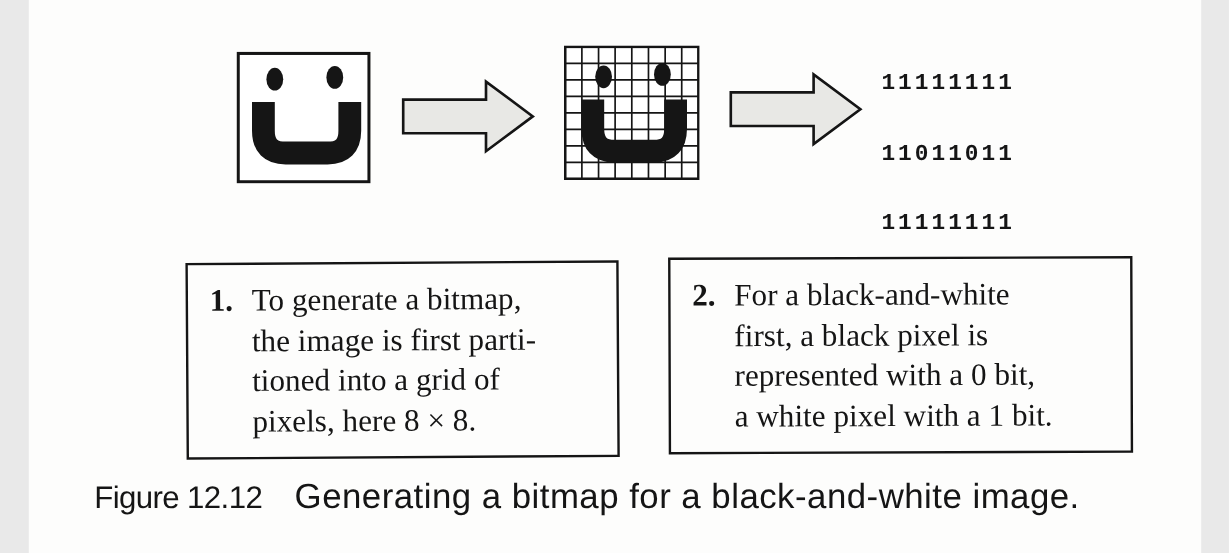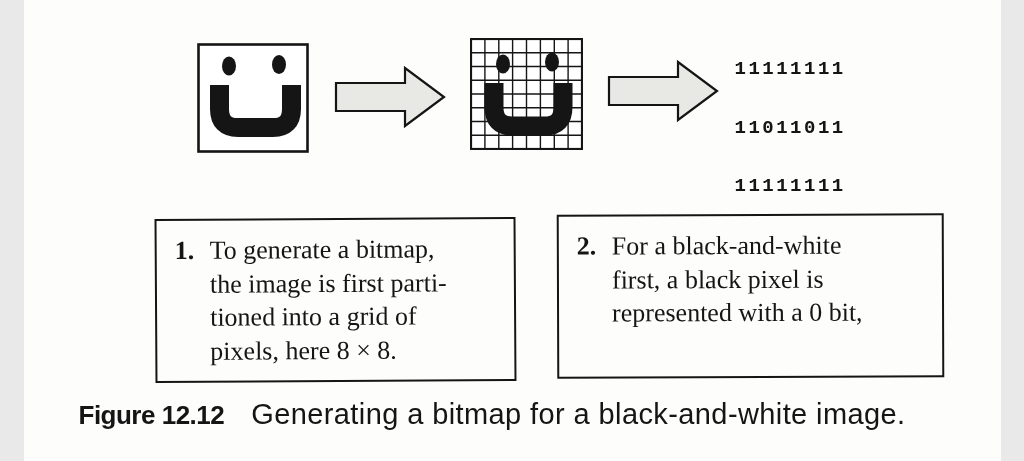--- a/index.html
+++ b/index.html
@@ -39,21 +39,21 @@
   }
   .note-1{left:131px;top:218px;width:361px;height:164px;transform:rotate(-0.35deg);}
   .note-2{left:533px;top:214px;width:387px;height:164px;transform:rotate(-0.2deg);}
   .note .num{font-weight:bold;flex:0 0 26px;margin-right:9px;text-align:left;}
   .note-lines{flex:1 1 auto;}
 
   
   .caption{left:55px;top:398px;white-space:nowrap;}
   .cap-label{
     font-family:"Liberation Sans","DejaVu Sans",sans-serif;
-    font-weight:bold;font-size:26px;letter-spacing:-0.5px;
+    font-weight:normal;font-size:26px;letter-spacing:-0.5px;
     margin-right:27px;
   }
   .cap-text{
     font-family:Liberation Sans, sans-serif;
     font-size:29px;letter-spacing:0.4px;
   }
 </style>
 </head>
 <body>
 
@@ -116,20 +116,21 @@
       <div>pixels, here 8 × 8.</div>
     </div>
   </div>
 
   <div class="abs note note-2">
     <span class="num">2.</span>
     <div class="note-lines">
       <div>For a black-and-white</div>
       <div>first, a black pixel is</div>
       <div>represented with a 0 bit,</div>
+      <div>a white pixel with a 1 bit.</div>
     </div>
   </div>
 
   <div class="abs caption">
     <span class="cap-label">Figure 12.12</span><span class="cap-text">Generating a bitmap for a black-and-white image.</span>
   </div>
 
 </div>
 
 </body></html>

